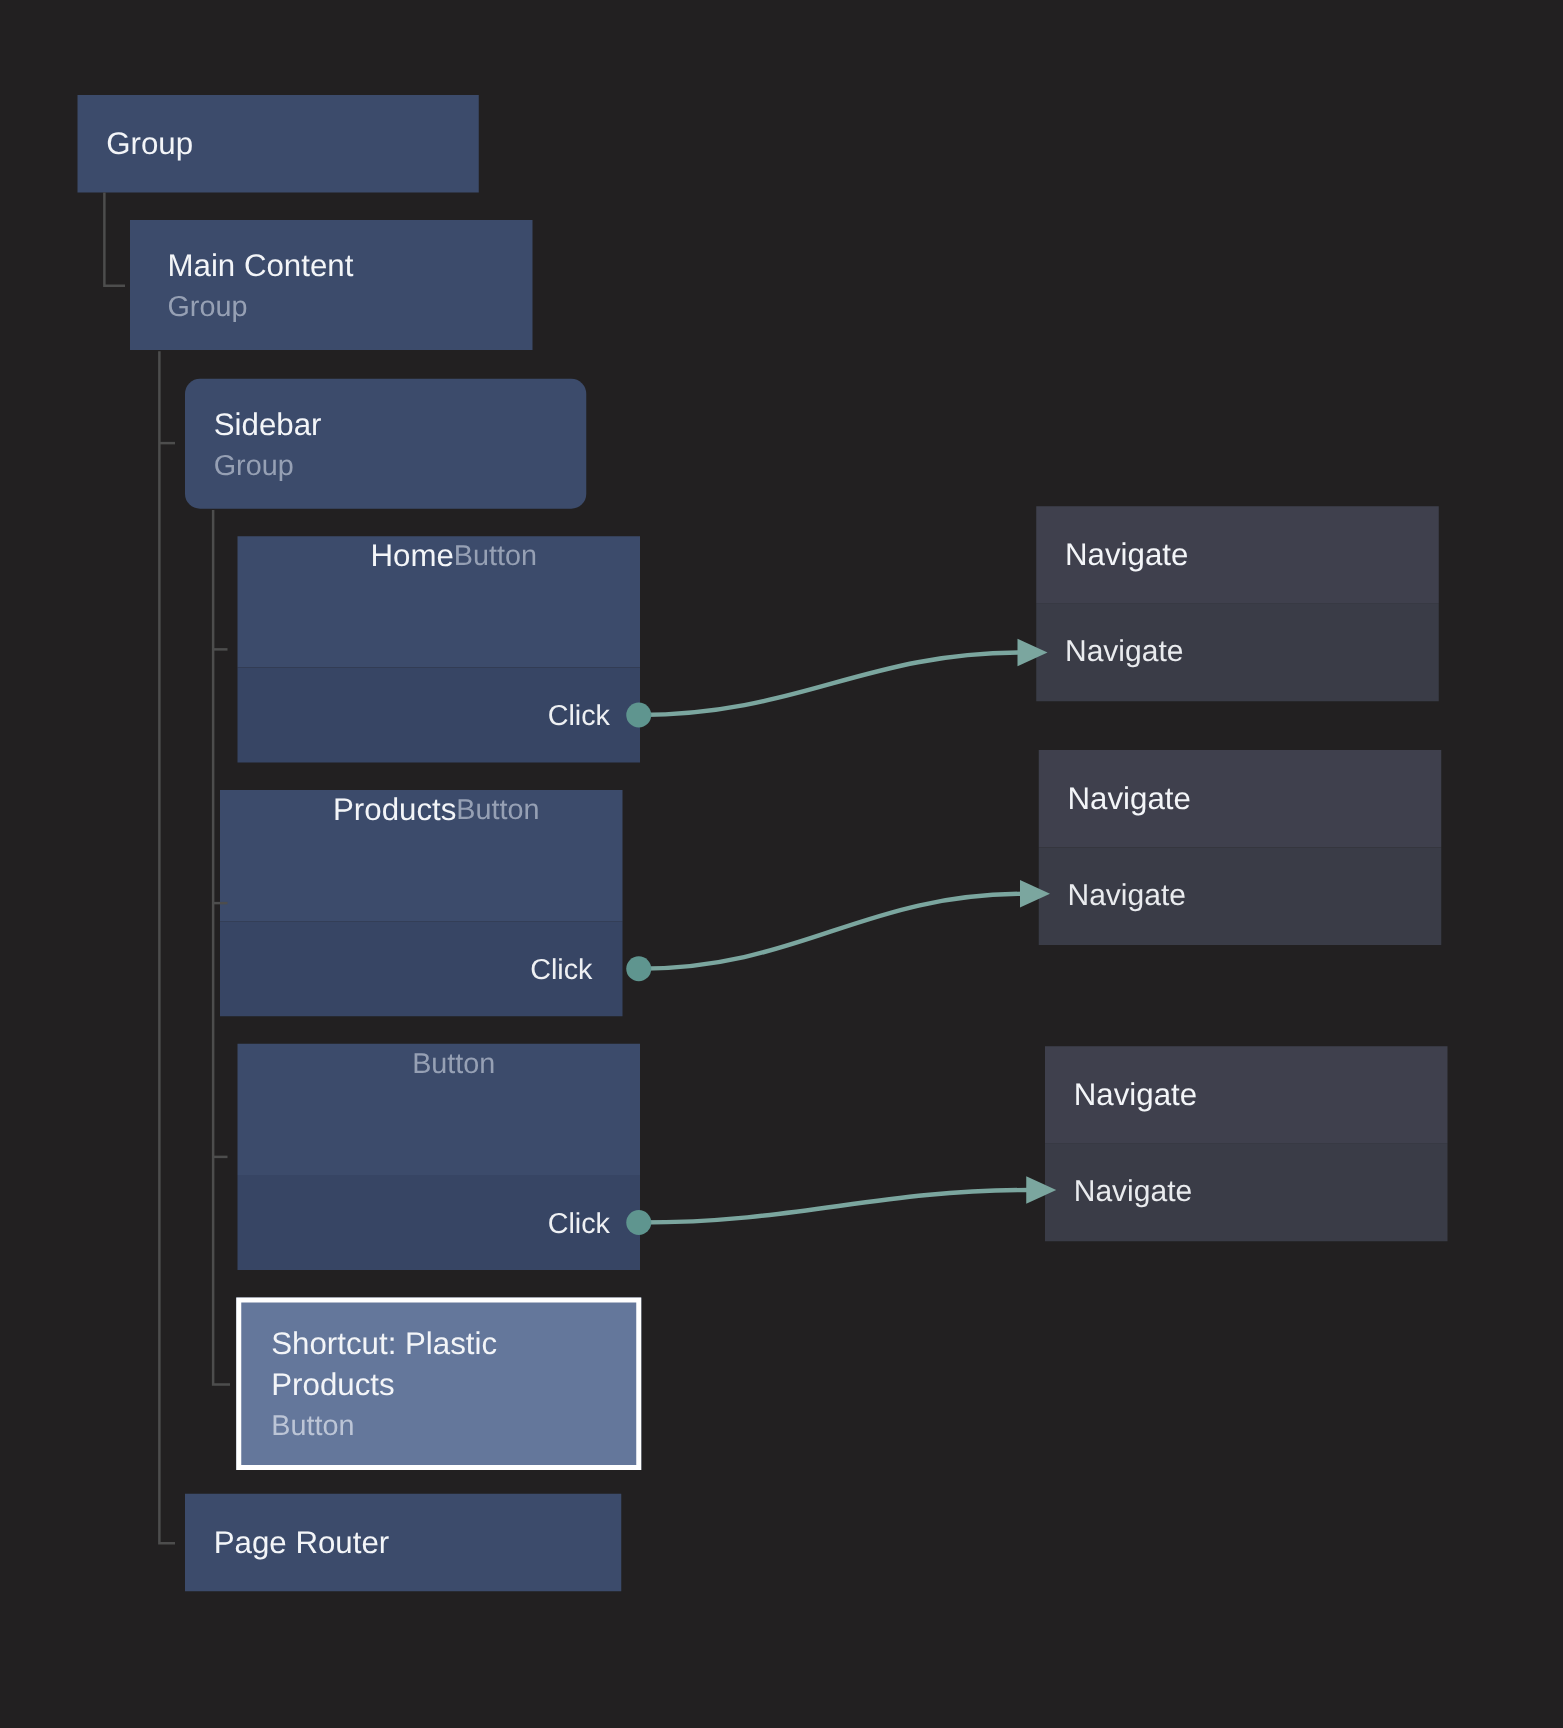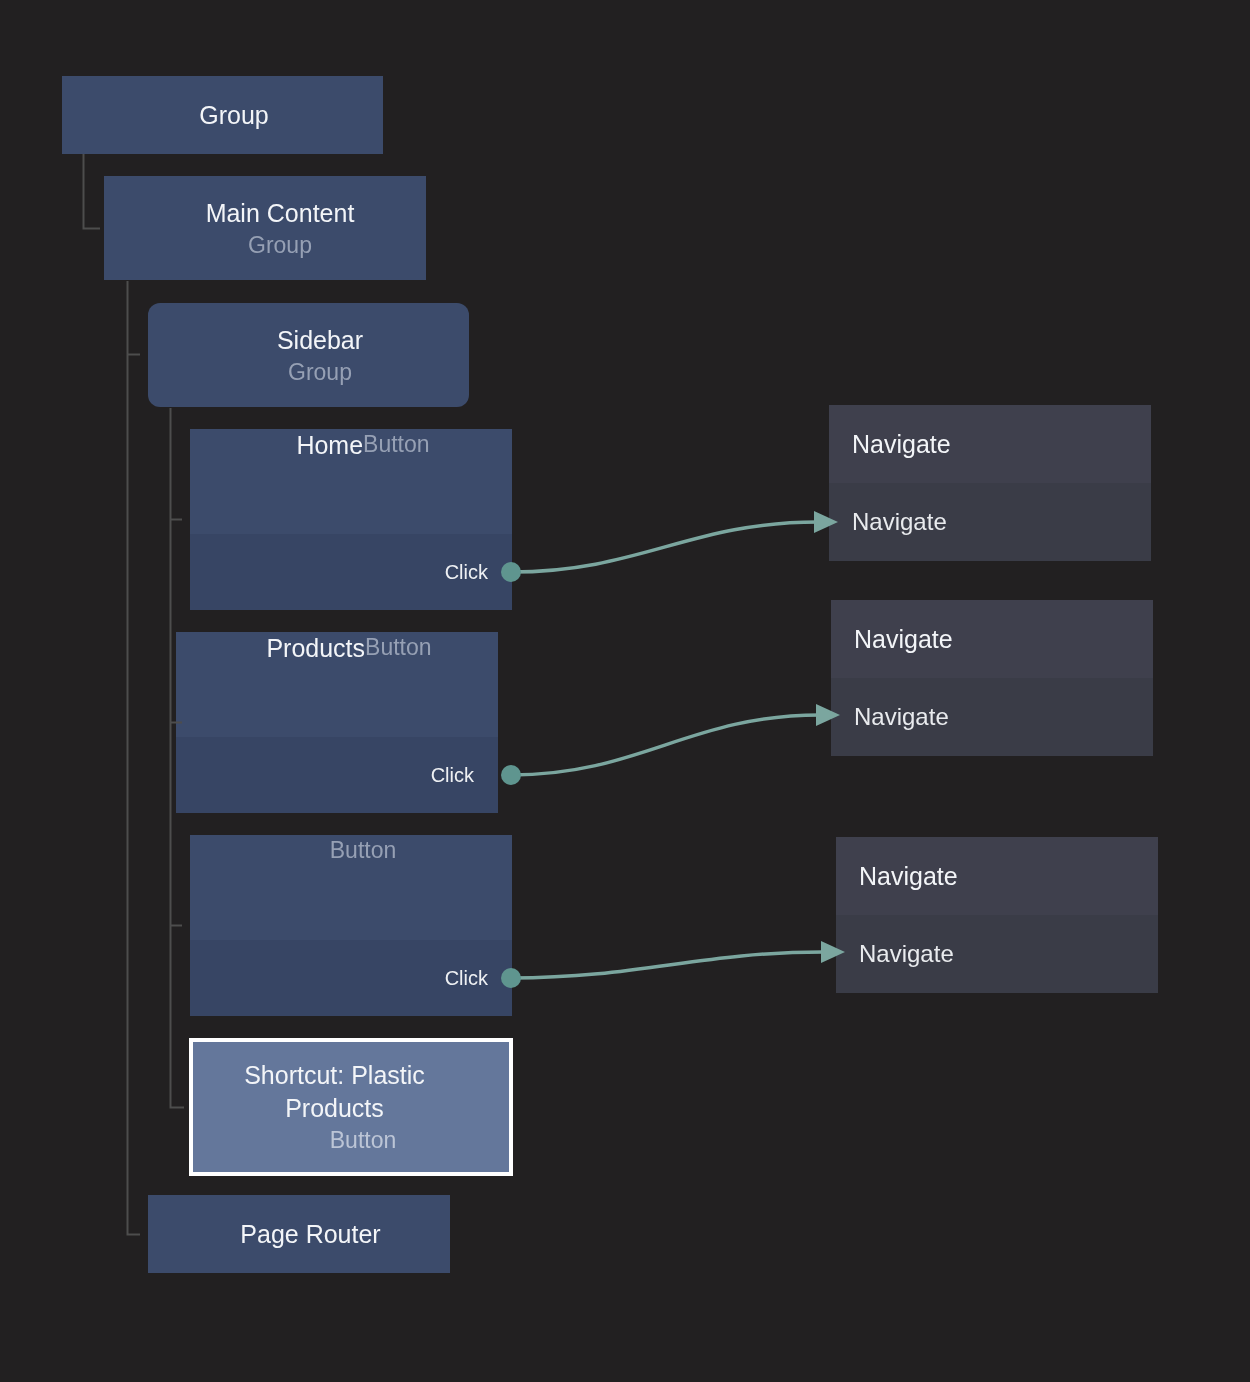--- a/index.html
+++ b/index.html
@@ -4,21 +4,21 @@
 <style>
   html, body { margin: 0; padding: 0; background: #222021; }
   #canvas {
     position: relative;
     width: 1250px;
     height: 1382px;
     background: #222021;
     font-family: "Liberation Sans", "DejaVu Sans", sans-serif;
     overflow: hidden;
   }
-  .node { position: absolute; box-sizing: border-box; text-align: center; }
+  .node { position: absolute; box-sizing: border-box; }
   .blue-fill { background: #3c4b6b; }
 
   .node-title { color: #f3f5f8; font-size: 25px; line-height: 33px; }
   .node-sub   { color: #96a0b4; font-size: 23px; line-height: 30px; }
 
   
   .gnode {
     display: flex; flex-direction: column; justify-content: center;
     padding-left: 23px;
   }
@@ -27,21 +27,21 @@
   .btn-node .head {
     height: 105px; background: #3c4b6b;
     display: flex; justify-content: center;
     padding-left: 24px;
   }
   .btn-node .row {
     height: 76px; background: #374564;
     display: flex; align-items: center; justify-content: flex-end;
     padding-right: 24px;
   }
-  .row-label { color: #eef0f3; font-size: 20px; }
+  .row-label { color: #eef0f3; font-size: 23px; }
 
   
   .nav-node .head {
     height: 78px; background: #3f404d;
     display: flex; align-items: center; padding-left: 23px;
   }
   .nav-node .row {
     height: 78px; background: #3a3c47;
     display: flex; align-items: center; padding-left: 23px;
   }
@@ -57,21 +57,21 @@
   #node-shortcut .node-sub { color: #bcc5d6; }
 
   
   #node-group        { left: 62px;  top: 76px;   width: 321px; height: 78px; }
   #node-main-content { left: 104px; top: 176px;  width: 322px; height: 104px; padding-left: 30px; }
   #node-sidebar      { left: 148px; top: 303px;  width: 321px; height: 104px; border-radius: 12px; }
   #node-home         { left: 190px; top: 429px;  width: 322px; height: 181px; }
   #node-products     { left: 176px; top: 632px;  width: 322px; height: 181px; }
   #node-settings     { left: 190px; top: 835px;  width: 322px; height: 181px; }
   #node-shortcut     { left: 189px; top: 1038px; width: 324px; height: 138px; }
-  #node-page-router  { left: 148px; top: 1195px; width: 302px; height: 78px; }
+  #node-page-router  { left: 148px; top: 1195px; width: 349px; height: 78px; }
   #node-navigate-home     { left: 829px; top: 405px; width: 322px; }
   #node-navigate-products { left: 831px; top: 600px; width: 322px; }
   #node-navigate-settings { left: 836px; top: 837px; width: 322px; }
 
   
   #overlay {
     position: absolute; left: 0; top: 0;
     pointer-events: none;
   }
   .tree-line { stroke: #4d4d4d; stroke-width: 2; fill: none; }

